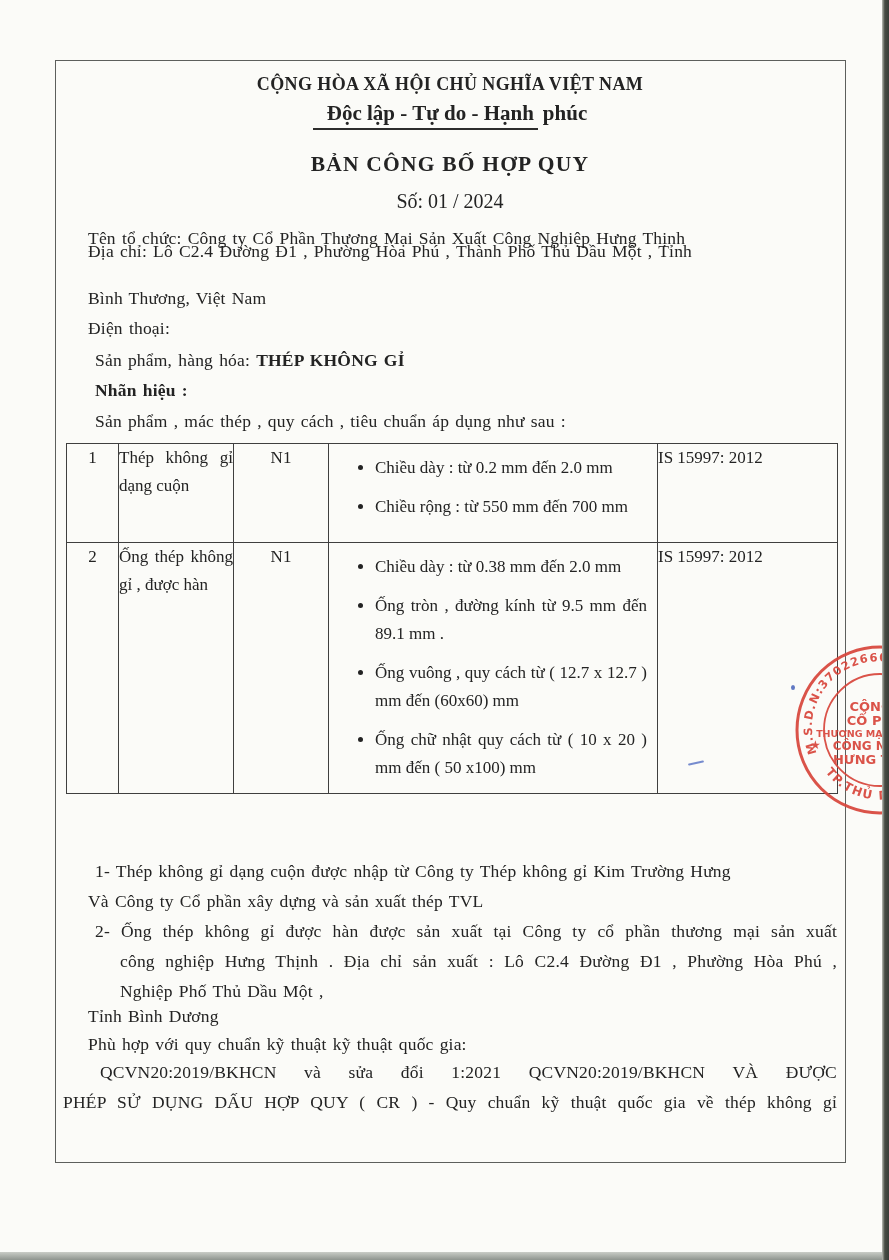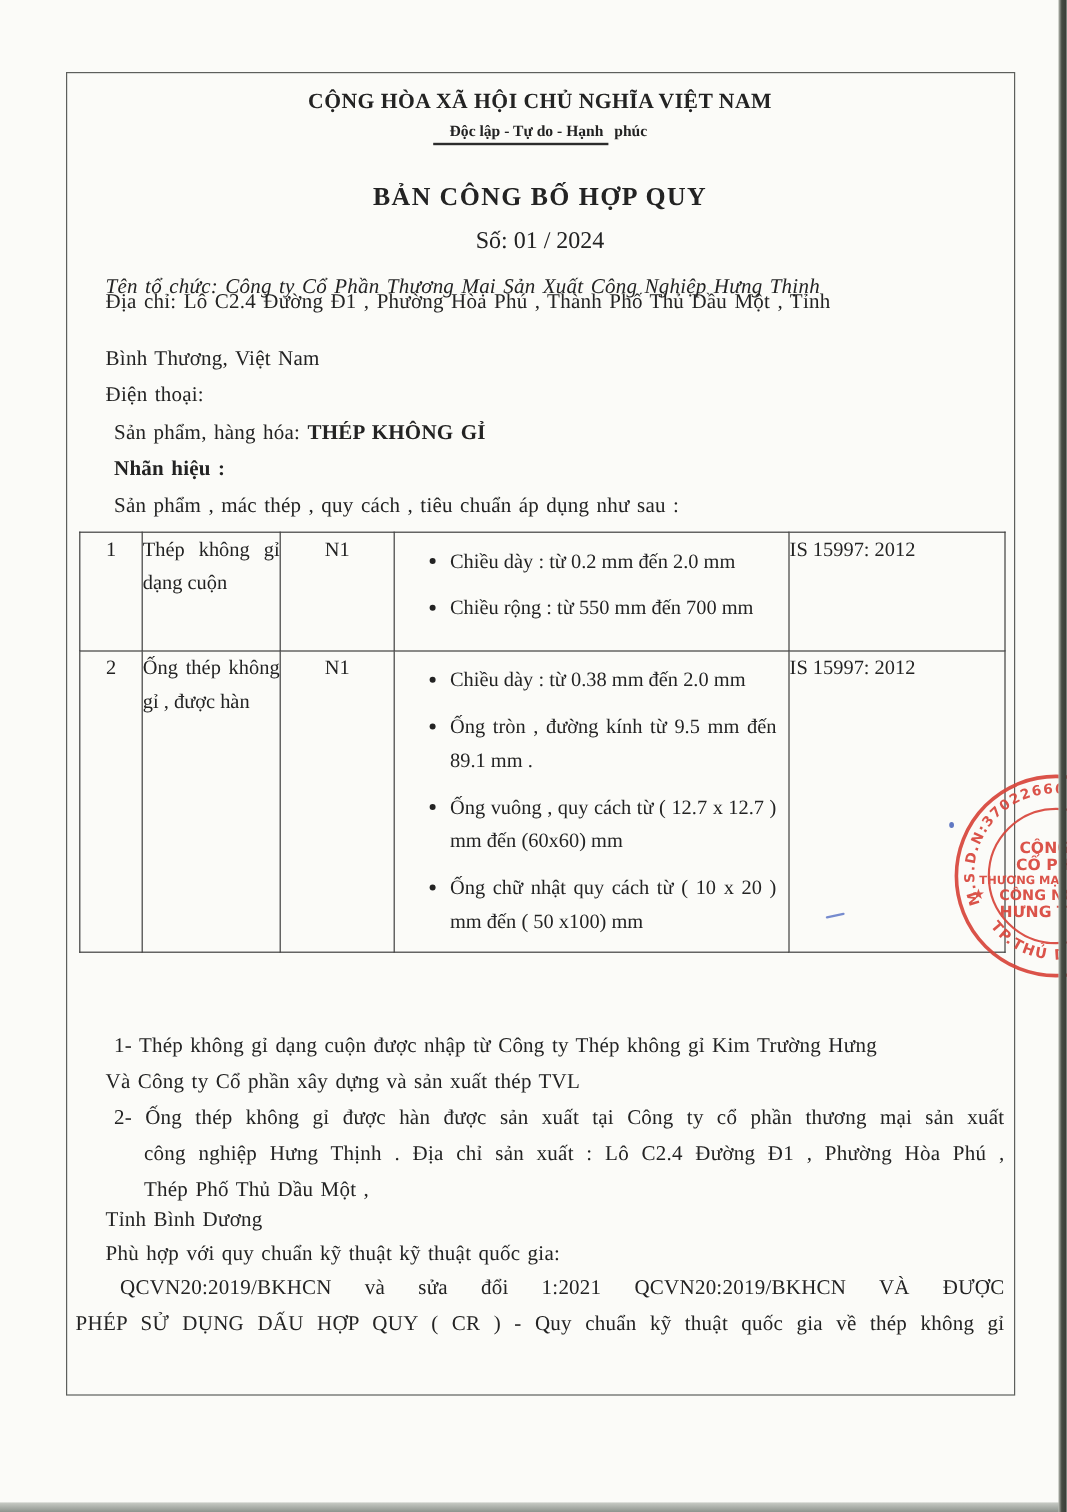--- a/index.html
+++ b/index.html
@@ -27,21 +27,21 @@
     border:1.5px solid #5d5f5c;
     z-index:1;
   }
   .abs{position:absolute;z-index:10;}
   .t{font-size:17.5px;line-height:26px;letter-spacing:.2px;word-spacing:1.5px;white-space:nowrap;}
   .just{white-space:nowrap;text-align:justify;text-align-last:justify;}
   .bold{font-weight:bold;}
 
   .nat-title{left:63px;top:74px;width:774px;text-align:center;
     font-size:18px;font-weight:bold;letter-spacing:.4px;}
-  .motto{left:63px;top:101px;width:774px;text-align:center;font-size:13px;font-weight:bold;}
+  .motto{left:63px;top:101px;width:774px;text-align:center;font-size:21px;font-weight:bold;}
   .motto .u{display:inline-block;border-bottom:2px solid #2c2c2c;padding:0 4px 2px 14px;}
   .motto .tail{margin-left:5px;}
   .doc-title{left:63px;top:152px;width:774px;text-align:center;
     font-size:21.5px;font-weight:bold;letter-spacing:1.2px;}
   .doc-number{left:63px;top:190px;width:774px;text-align:center;font-size:20px;}
 
   table.spec{
     position:absolute;left:66px;top:443px;width:771px;
     border-collapse:collapse;table-layout:fixed;
     font-size:17px;line-height:28px;
@@ -71,21 +71,21 @@
 
 <div class="page-frame"></div>
 <div class="scan-strip-right"></div>
 <div class="scan-strip-bottom"></div>
 
 <div class="abs nat-title">CỘNG HÒA XÃ HỘI CHỦ NGHĨA VIỆT NAM</div>
 <div class="abs motto"><span class="u">Độc lập - Tự do - Hạnh</span><span class="tail">phúc</span></div>
 <div class="abs doc-title">BẢN CÔNG BỐ HỢP QUY</div>
 <div class="abs doc-number">Số: 01 / 2024</div>
 
-<div class="abs t" style="left:88px;top:225px;font-style:italic;">Tên tổ chức: Công ty Cổ Phần Thương Mại Sản Xuất Công Nghiệp Hưng Thịnh</div>
+<div class="abs t" style="left:88px;top:225px;">Tên tổ chức: Công ty Cổ Phần Thương Mại Sản Xuất Công Nghiệp Hưng Thịnh</div>
 <div class="abs t" style="left:88px;top:238px;">Địa chỉ: Lô C2.4 Đường Đ1 , Phường Hòa Phú , Thành Phố Thủ Dầu Một , Tỉnh</div>
 <div class="abs t" style="left:88px;top:285px;">Bình Thương, Việt Nam</div>
 <div class="abs t" style="left:88px;top:315px;">Điện thoại:</div>
 <div class="abs t" style="left:95px;top:347px;"><span>Sản phẩm, hàng hóa: </span><span class="bold">THÉP KHÔNG GỈ</span></div>
 <div class="abs t" style="left:95px;top:377px;font-weight:bold;">Nhãn hiệu :</div>
 <div class="abs t" style="left:95px;top:408px;">Sản phẩm , mác thép , quy cách , tiêu chuẩn áp dụng như sau :</div>
 
 <table class="spec">
   <colgroup>
       <col style="width:52px">
@@ -121,21 +121,21 @@
     </td>
     <td class="tc">IS 15997: 2012</td>
   </tr>
 </tbody>
   </table>
 
 <div class="abs t" style="left:95px;top:858px;">1- Thép không gỉ dạng cuộn được nhập từ Công ty Thép không gỉ Kim Trường Hưng</div>
 <div class="abs t" style="left:88px;top:888px;">Và Công ty Cổ phần xây dựng và sản xuất thép TVL</div>
 <div class="abs t just" style="left:95px;top:918px;width:742px;">2- Ống thép không gỉ được hàn được sản xuất tại Công ty cổ phần thương mại sản xuất</div>
 <div class="abs t just" style="left:120px;top:948px;width:717px;">công nghiệp Hưng Thịnh . Địa chỉ sản xuất : Lô C2.4 Đường Đ1 , Phường Hòa Phú ,</div>
-<div class="abs t" style="left:120px;top:978px;">Thép Phố Thủ Dầu Một ,</div>
+<div class="abs t" style="left:120px;top:978px;">Nghiệp Phố Thủ Dầu Một ,</div>
 <div class="abs t" style="left:88px;top:1003px;">Tỉnh Bình Dương</div>
 <div class="abs t" style="left:88px;top:1031px;">Phù hợp với quy chuẩn kỹ thuật kỹ thuật quốc gia:</div>
 <div class="abs t just" style="left:100px;top:1059px;width:737px;">QCVN20:2019/BKHCN và sửa đổi 1:2021 QCVN20:2019/BKHCN VÀ ĐƯỢC</div>
 <div class="abs t just" style="left:63px;top:1089px;width:774px;">PHÉP SỬ DỤNG DẤU HỢP QUY ( CR ) - Quy chuẩn kỹ thuật quốc gia về thép không gỉ</div>
 
 <div class="stamp-wrap">
   <svg width="220" height="220" viewBox="0 0 220 220" font-family="DejaVu Sans, sans-serif">
     <defs>
       <path id="arcTop" d="M 47.5,135 A 67,67 0 0 1 143,50.5"></path>
       <path id="arcBot" d="M 52,147 A 68,68 0 0 0 168,147"></path>

